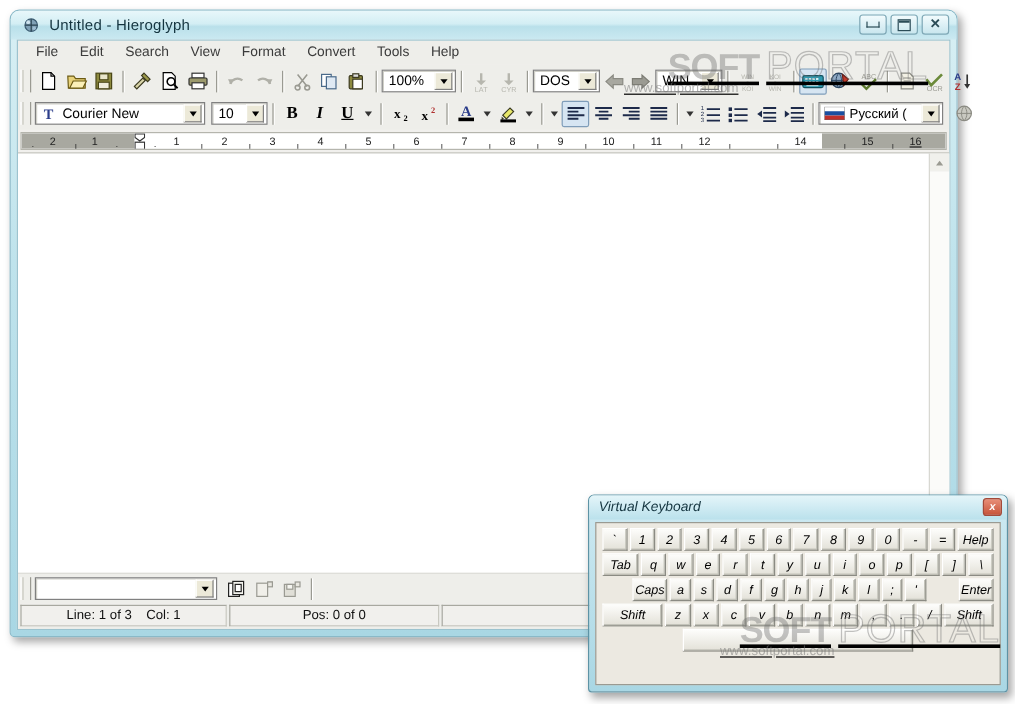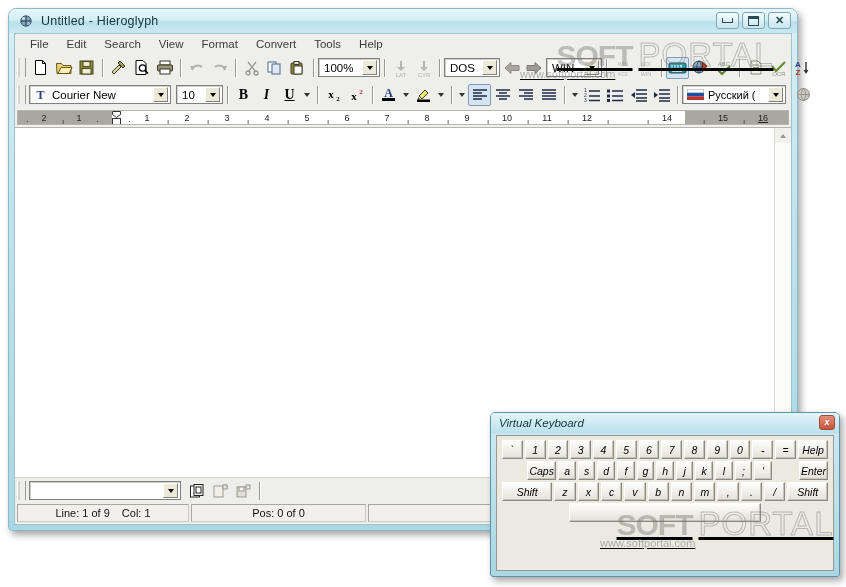--- a/index.html
+++ b/index.html
@@ -632,21 +632,21 @@
               <rect x="2" y="4" width="9" height="10" fill="#e0dfd7" stroke="#9a9a92"></rect>
               <rect x="4" y="4" width="5" height="4" fill="#f5f5f0" stroke="#9a9a92"></rect>
               <rect x="11" y="2" width="4" height="4" fill="#e8e7e0" stroke="#9a9a92"></rect>
             </svg>
         </div>
         <div class="sep"></div>
       </div>
 
       <div class="status">
         <div class="scell" style="width:172px;">
-          <span>Line: 1 of 9</span>
+          <span>Line: 1 of 3</span>
           <span>Col: 1</span>
         </div>
         <div class="scell" style="width:175px;">
           <span>Pos: 0 of 0</span>
         </div>
         <div class="scell" style="width:180px;">
           <span></span>
         </div>
         <div class="scell" style="flex:1;">
           <span></span>
@@ -683,20 +683,36 @@
         <div class="key">6</div>
         <div class="key">7</div>
         <div class="key">8</div>
         <div class="key">9</div>
         <div class="key">0</div>
         <div class="key">-</div>
         <div class="key">=</div>
         <div class="key w15">Help</div>
       </div>
 
+      <div class="krow">
+        <div class="key w15">Tab</div>
+        <div class="key">q</div>
+        <div class="key">w</div>
+        <div class="key">e</div>
+        <div class="key">r</div>
+        <div class="key">t</div>
+        <div class="key">y</div>
+        <div class="key">u</div>
+        <div class="key">i</div>
+        <div class="key">o</div>
+        <div class="key">p</div>
+        <div class="key">[</div>
+        <div class="key">]</div>
+        <div class="key">\</div>
+      </div>
 
       <div class="krow">
         <div class="key w175">Caps</div>
         <div class="key">a</div>
         <div class="key">s</div>
         <div class="key">d</div>
         <div class="key">f</div>
         <div class="key">g</div>
         <div class="key">h</div>
         <div class="key">j</div>

